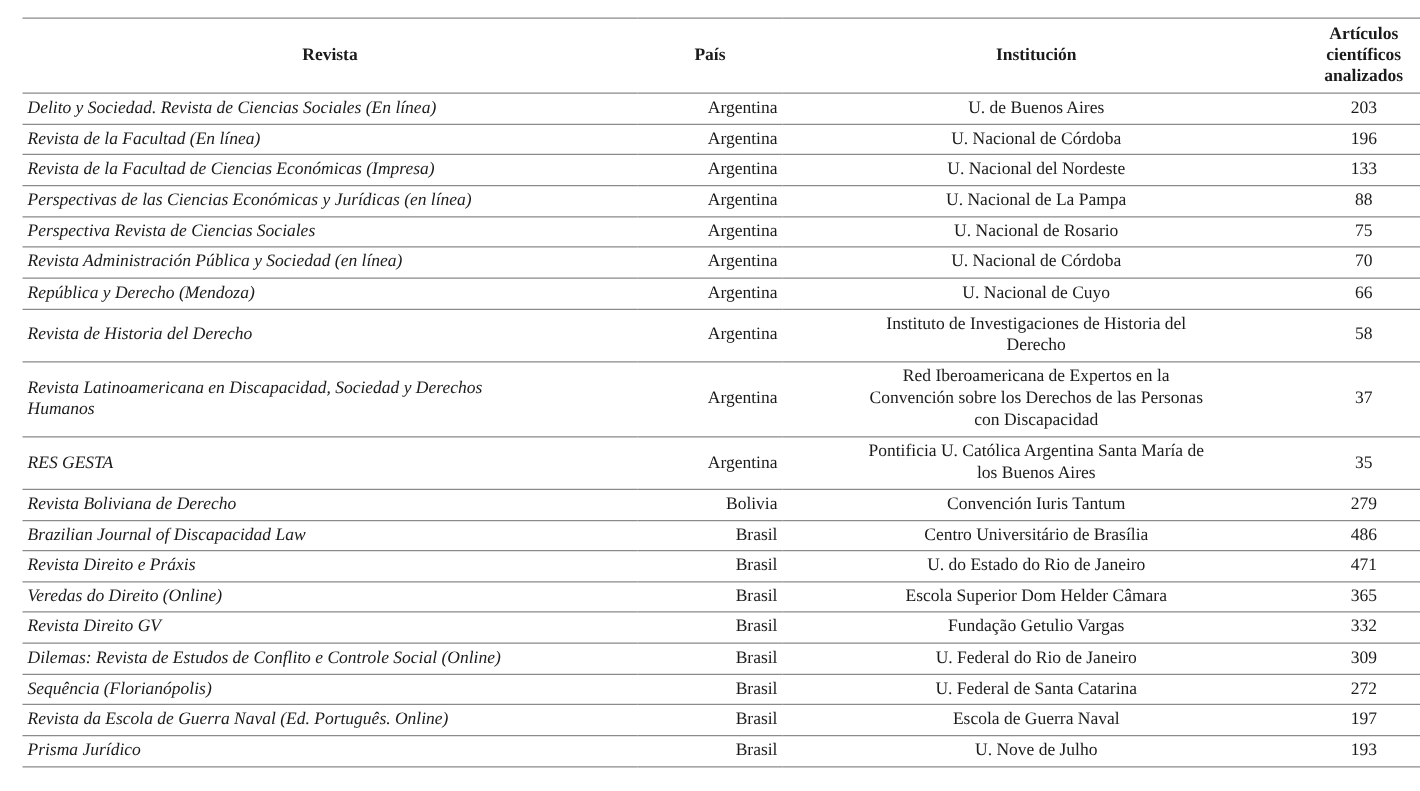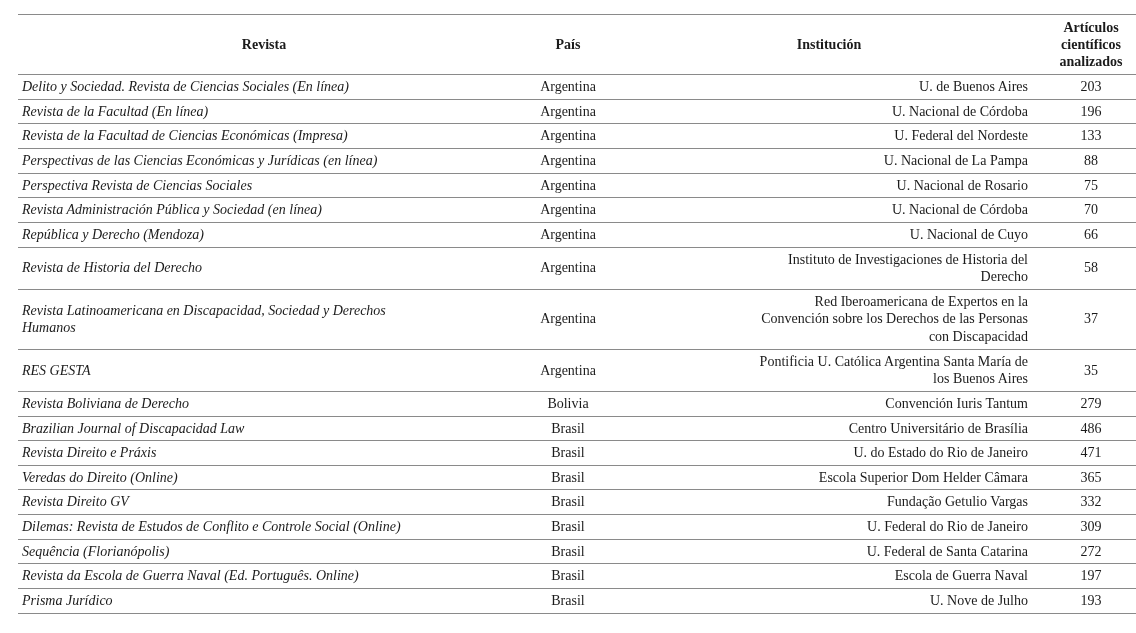--- a/index.html
+++ b/index.html
@@ -40,22 +40,22 @@
     padding: 3px 4px;
     vertical-align: middle;
     line-height: 1.26;
     white-space: pre-line;
   }
   .col-revista    { width: 484px; }
   .col-pais       { width: 108px; }
   .col-institucion{ width: 398px; margin-top: 40px; }
   .col-articulos  { width: 110px; }
   td.td-revista     { text-align: left; padding-left: 6px; font-style: italic; }
-  td.td-pais        { text-align: center; padding-left: 6px; }
-  td.td-institucion { text-align: right; padding-left: 6px; }
+  td.td-pais        { text-align: right; padding-left: 6px; }
+  td.td-institucion { text-align: center; padding-left: 6px; }
   td.td-articulos   { text-align: center; }
   tr.taller td { padding-top: 6px; padding-bottom: 6px; }
 </style>
 </head>
 <body>
 
 <div class="page">
   <table class="journals">
     <thead>
       <tr>
@@ -76,21 +76,21 @@
         </tr>
         <tr>
           <td class="td-revista">Revista de la Facultad (En línea)</td>
           <td class="td-pais">Argentina</td>
           <td class="td-institucion">U. Nacional de Córdoba</td>
           <td class="td-articulos">196</td>
         </tr>
         <tr>
           <td class="td-revista">Revista de la Facultad de Ciencias Económicas (Impresa)</td>
           <td class="td-pais">Argentina</td>
-          <td class="td-institucion">U. Federal del Nordeste</td>
+          <td class="td-institucion">U. Nacional del Nordeste</td>
           <td class="td-articulos">133</td>
         </tr>
         <tr>
           <td class="td-revista">Perspectivas de las Ciencias Económicas y Jurídicas (en línea)</td>
           <td class="td-pais">Argentina</td>
           <td class="td-institucion">U. Nacional de La Pampa</td>
           <td class="td-articulos">88</td>
         </tr>
         <tr>
           <td class="td-revista">Perspectiva Revista de Ciencias Sociales</td>

